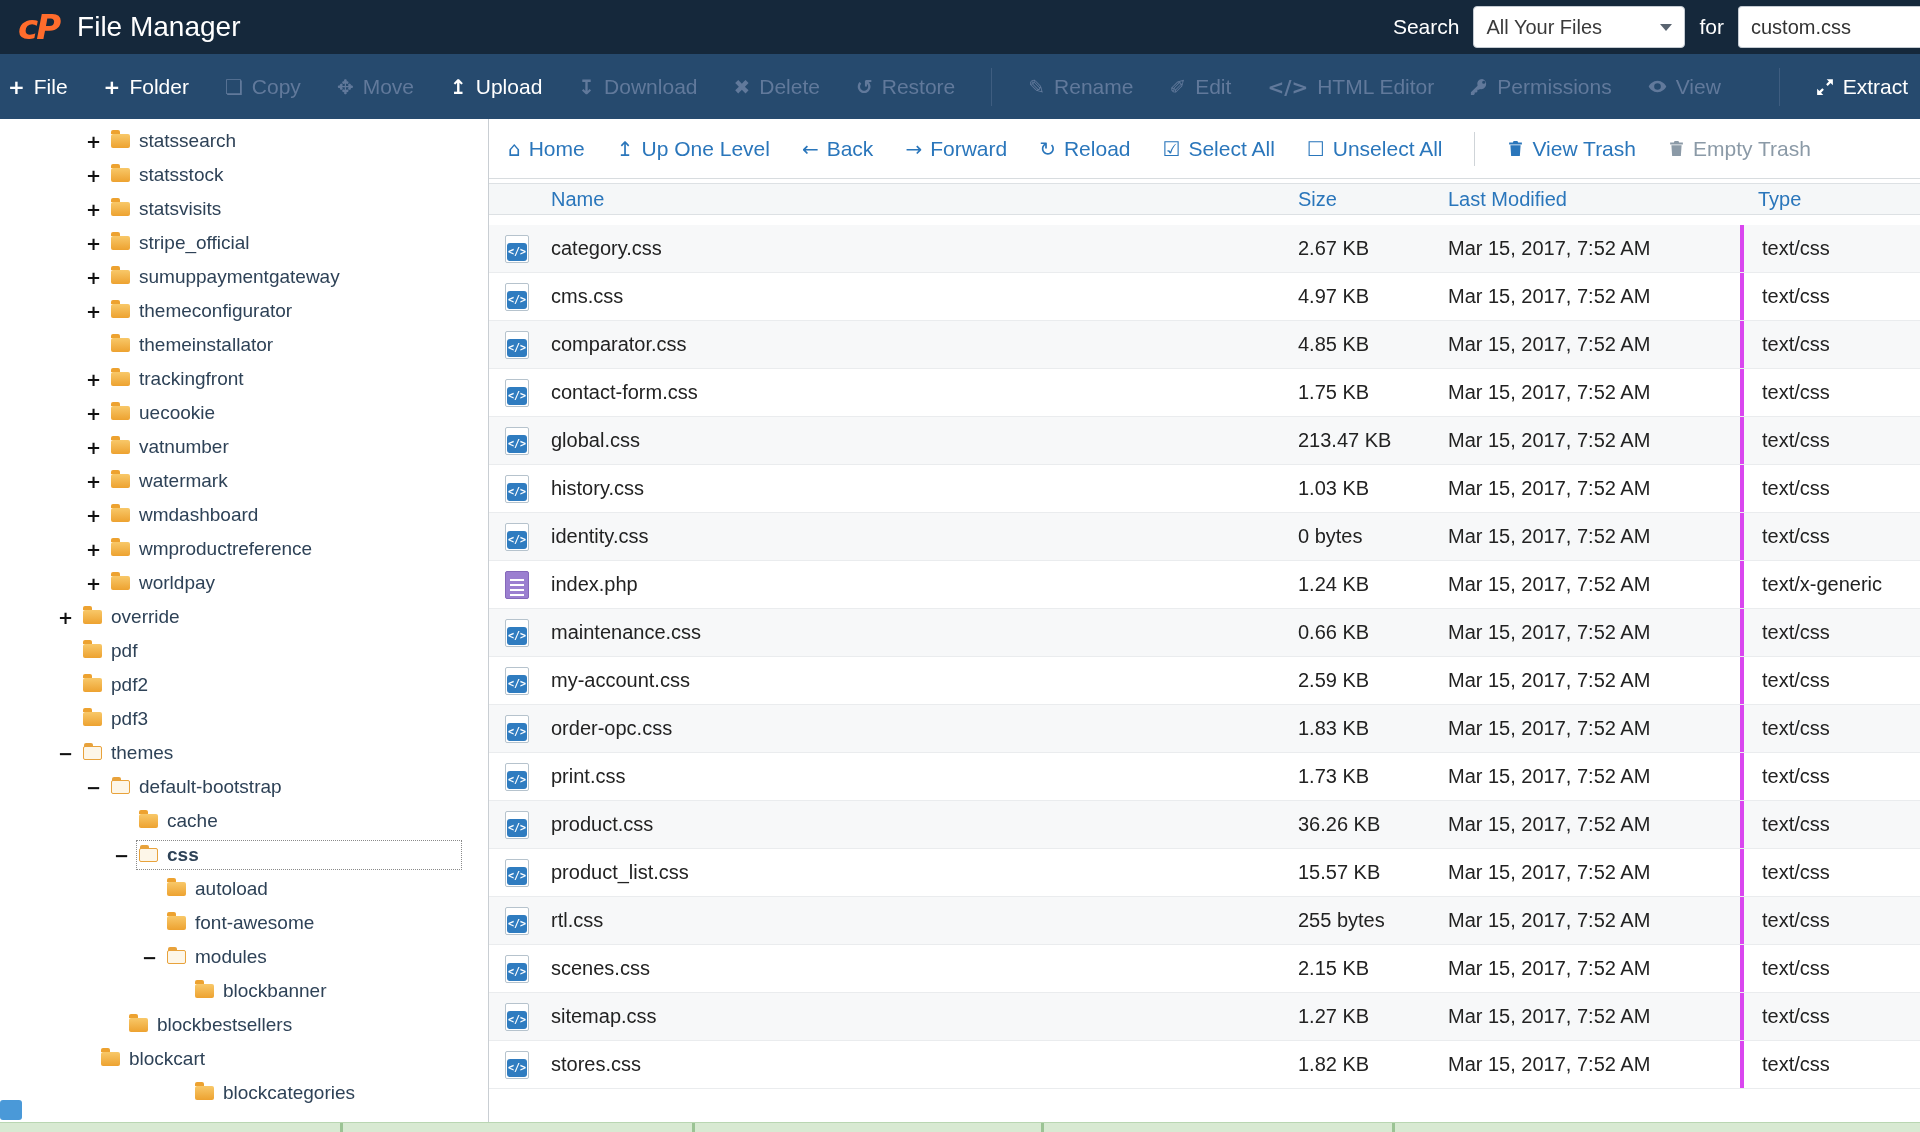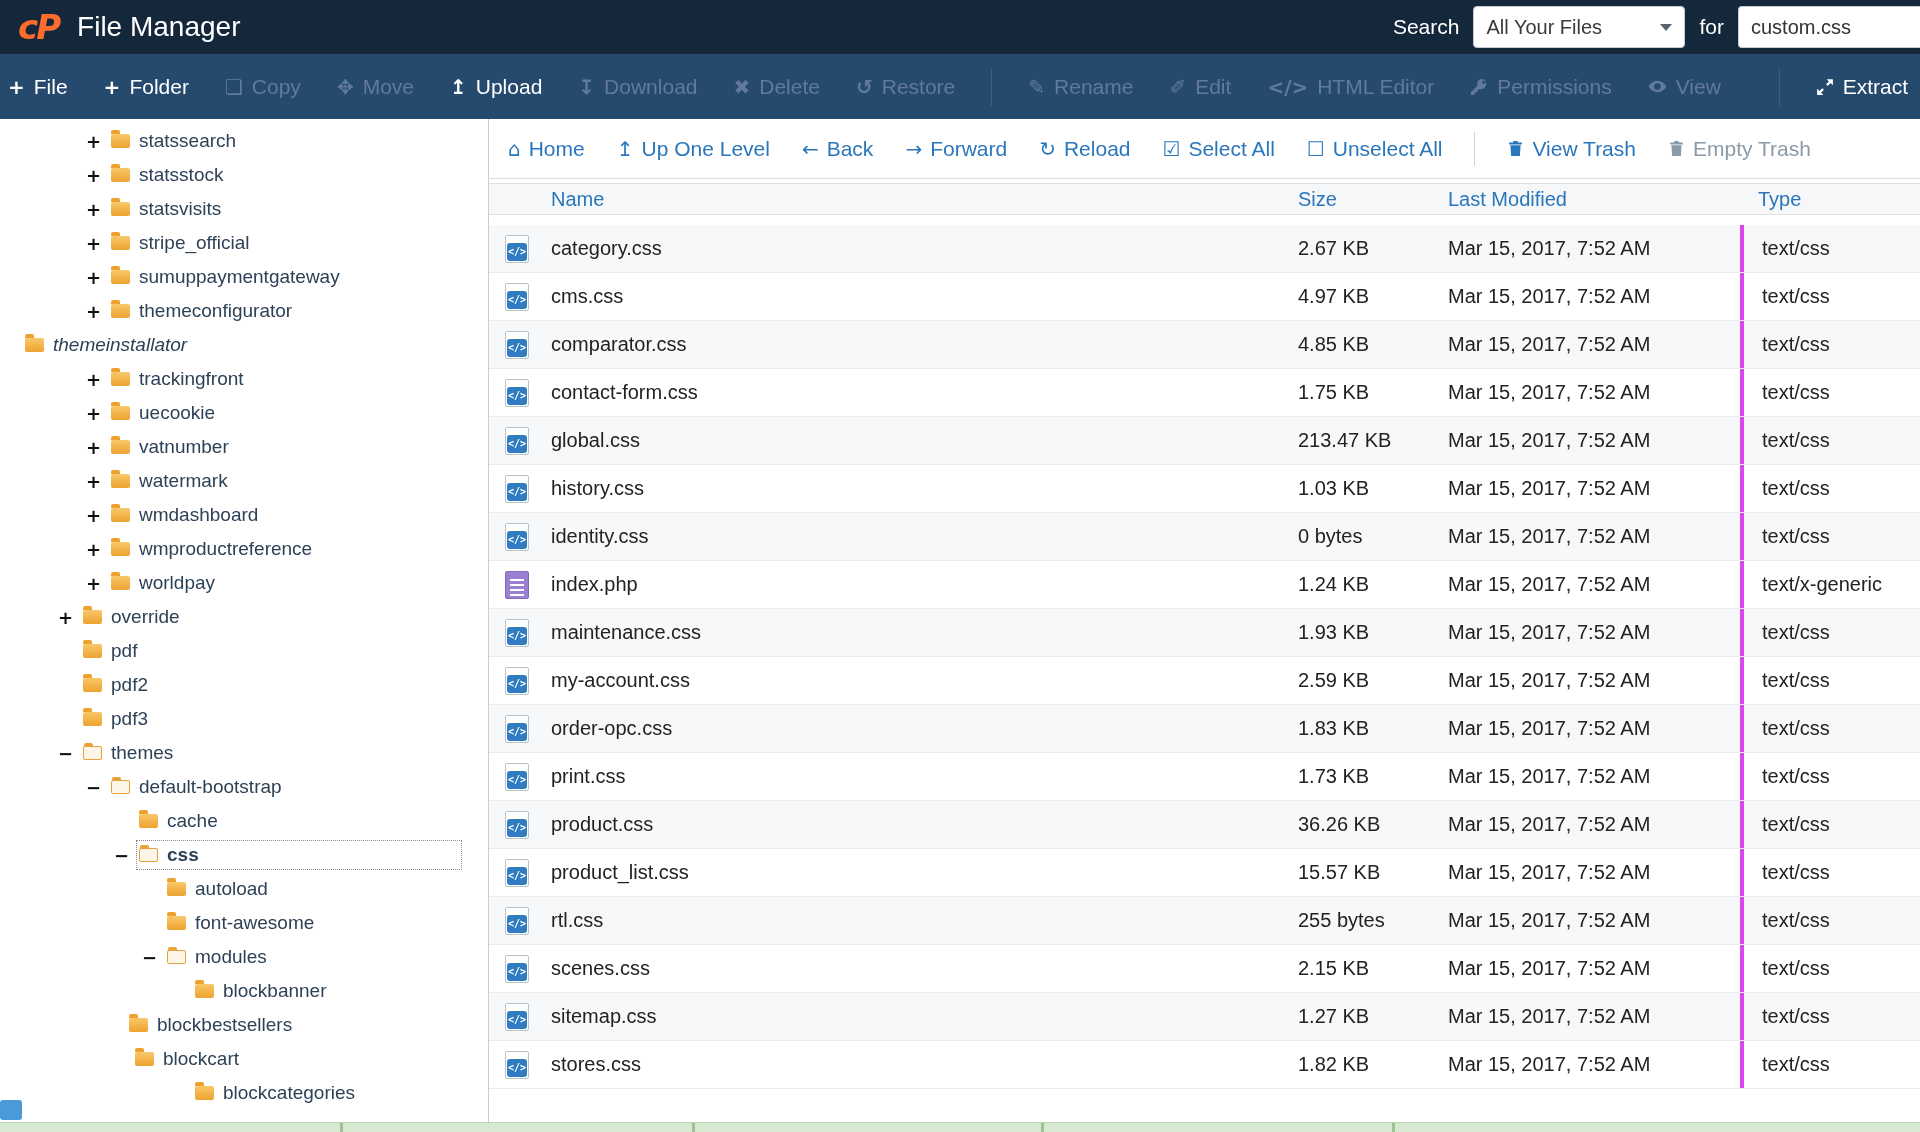--- a/index.html
+++ b/index.html
@@ -229,21 +229,21 @@
             <span class="tree-label">sumuppaymentgateway</span>
           </span>
         </div>
         <div class="tree-row" style="padding-left: 86px;">
           <span class="toggle">+</span>
           <span class="row-box">
             <span class="fold"></span>
             <span class="tree-label">themeconfigurator</span>
           </span>
         </div>
-        <div class="tree-row" style=" font-style: italic;">
+        <div class="tree-row" style="padding-left: 86px;">
           <span class="toggle"></span>
           <span class="row-box">
             <span class="fold"></span>
             <span class="tree-label">themeinstallator</span>
           </span>
         </div>
         <div class="tree-row" style="padding-left: 86px;">
           <span class="toggle">+</span>
           <span class="row-box">
             <span class="fold"></span>
@@ -376,21 +376,21 @@
             <span class="tree-label">blockbanner</span>
           </span>
         </div>
         <div class="tree-row" style="padding-left: 104px;">
           <span class="toggle"></span>
           <span class="row-box">
             <span class="fold"></span>
             <span class="tree-label">blockbestsellers</span>
           </span>
         </div>
-        <div class="tree-row" style="padding-left: 110px; align-items: center;">
+        <div class="tree-row" style="padding-left: 76px; align-items: center;">
           <span class="toggle"></span>
           <span class="row-box">
             <span class="fold"></span>
             <span class="tree-label">blockcart</span>
           </span>
         </div>
         <div class="tree-row" style="padding-left: 170px;">
           <span class="toggle"></span>
           <span class="row-box">
             <span class="fold"></span>
@@ -529,21 +529,21 @@
           <div class="cell cell-name">index.php</div>
           <div class="cell cell-size">1.24 KB</div>
           <div class="cell cell-modified">Mar 15, 2017, 7:52 AM</div>
           <div class="cell cell-type">text/x-generic</div>
         </div>
         <div class="frow">
           <div class="cell cell-icon">
             <span class="file-icon css"></span>
           </div>
           <div class="cell cell-name">maintenance.css</div>
-          <div class="cell cell-size">1.93 KB</div>
+          <div class="cell cell-size">0.66 KB</div>
           <div class="cell cell-modified">Mar 15, 2017, 7:52 AM</div>
           <div class="cell cell-type">text/css</div>
         </div>
         <div class="frow">
           <div class="cell cell-icon">
             <span class="file-icon css"></span>
           </div>
           <div class="cell cell-name">my-account.css</div>
           <div class="cell cell-size">2.59 KB</div>
           <div class="cell cell-modified">Mar 15, 2017, 7:52 AM</div>

